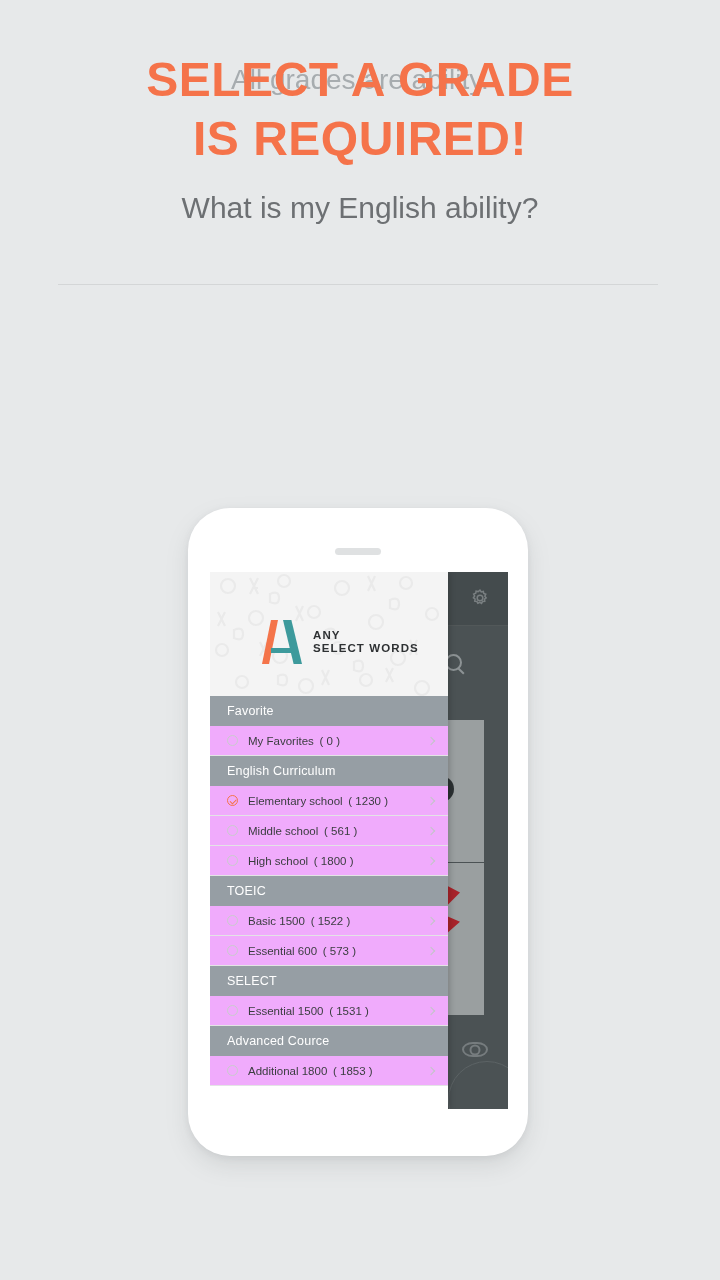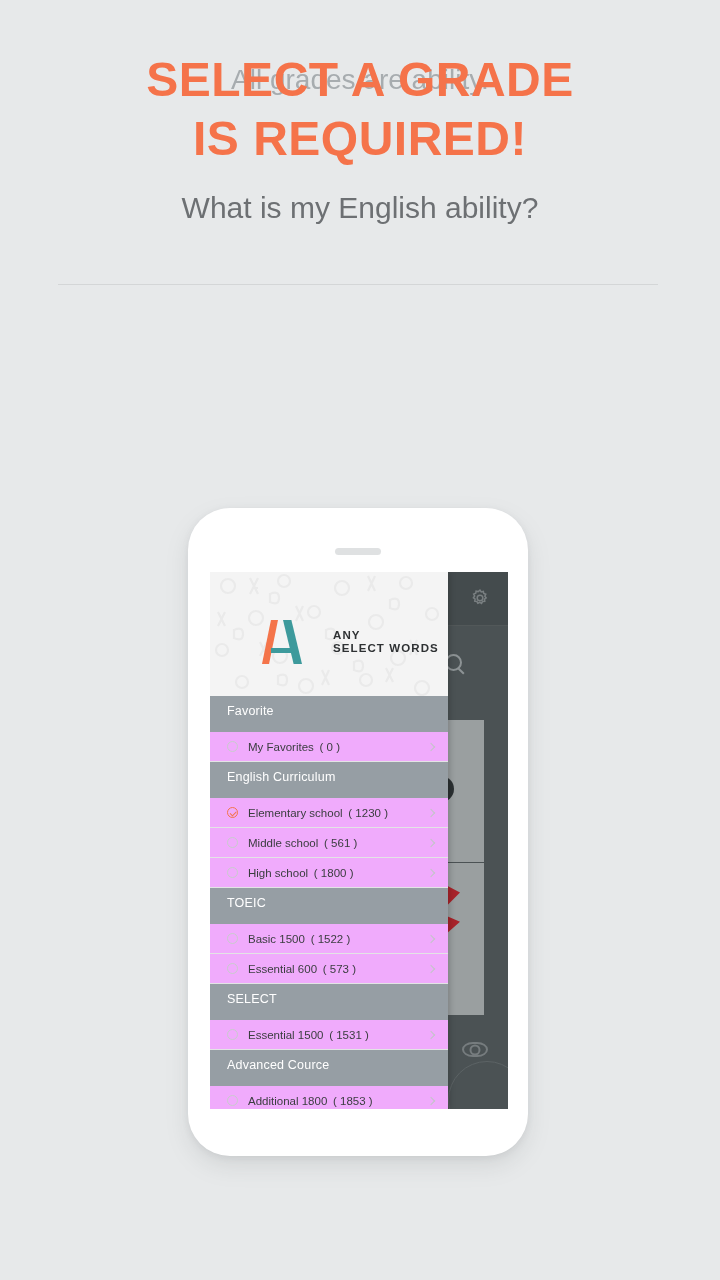--- a/index.html
+++ b/index.html
@@ -157,21 +157,21 @@
 
   .drawer-header {
     position:relative;
     height:124px;
     background:#f4f4f4;
     overflow:hidden;
   }
   .pattern { position:absolute; inset:0; opacity:.55; }
   .logo-row {
     position:absolute; left:52px; top:48px;
-    display:flex; align-items:center;gap:20px;
+    display:flex; align-items:center;
   }
   .logo-mark { position:relative; width:40px; height:44px; margin-right:11px; }
   .logo-mark .leg-l {
     position:absolute; left:0; top:0; width:16px; height:44px;
     background:#f4744a;
     clip-path:polygon(56% 0%, 100% 0%, 44% 100%, 0% 100%);
   }
   .logo-mark .leg-r {
     position:absolute; right:0; top:0; width:19px; height:44px;
     background:#3d9a9c;
@@ -185,21 +185,21 @@
     font-size:11.5px; line-height:13.5px; letter-spacing:1.1px;
     color:#2e3133; font-weight:bold;
   }
 
   .sec-head {
     background:#969ea4;
     color:#ffffff;
     font-size:12.5px;
     padding:8px 0 8px 17px;
     letter-spacing:.2px;
-    height:36px;
+    height:30px;
   }
   .row {
     position:relative;
     height:30px;
     background:#f0abfc;
     border-bottom:1px solid #e3e4e5;
     display:flex; align-items:center;
   }
   .radio {
     width:11px; height:11px; border-radius:50%;

